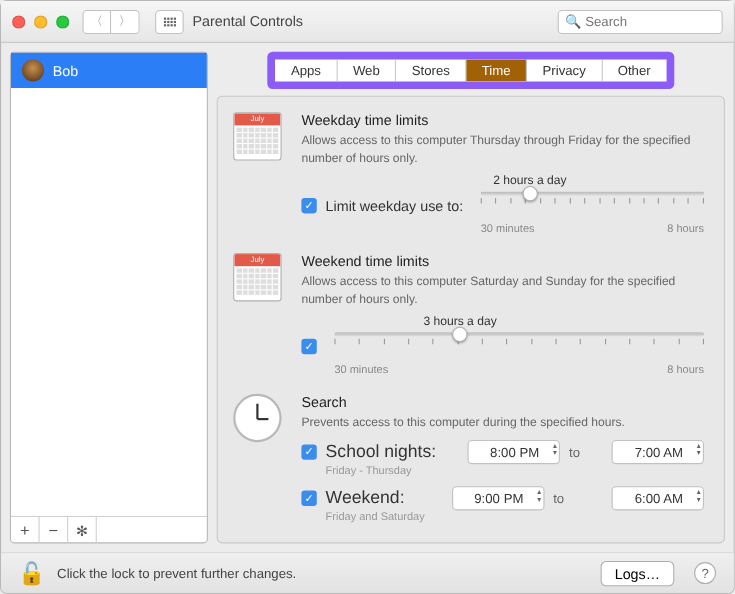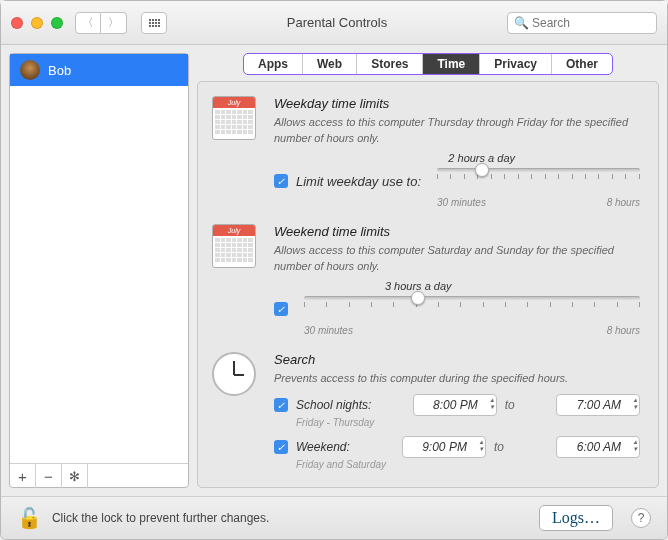--- a/index.html
+++ b/index.html
@@ -36,21 +36,21 @@
 .navbtns { display:flex; }
 .navbtn, .gridbtn {
   width:26px; height:22px; background:#fff; border:1px solid #c2c2c2;
   display:flex; align-items:center; justify-content:center; font-size:11px; color:#888;
 }
 .navbtn.left{border-radius:4px 0 0 4px;}
 .navbtn.right{border-radius:0 4px 4px 0; border-left:none;}
 .gridbtn{border-radius:4px; margin-left:6px;}
 .gridicon{display:grid;grid-template-columns:repeat(4,2px);grid-template-rows:repeat(3,2px);gap:1px;}
 .gridicon span{width:2px;height:2px;background:#666;}
-.title{flex:1;text-align:center;font-size:13px;color:#444;}
+.title{flex:1;text-align:left;font-size:13px;color:#444;}
 .searchwrap{position:relative;width:150px;}
 .search{
   width:100%; height:22px; border:1px solid #c2c2c2; border-radius:4px;
   padding:0 6px 0 24px; background:#fff; font-size:12px; color:#888;
 }
 .searchicon{position:absolute;left:7px;top:4px;color:#999;font-size:12px;}
 
 .content{flex:1;display:flex;padding:8px;gap:8px;}
 .sidebar{
   width:180px; background:#fff; border:1px solid #b8b8b8; border-radius:4px;
@@ -62,30 +62,30 @@
   padding:6px 10px; gap:8px; font-size:13px;
 }
 .avatar{width:20px;height:20px;border-radius:50%;background:radial-gradient(circle at 50% 40%, #c89050, #4a2a10);}
 .sidebarfooter{
   border-top:1px solid #d0d0d0;height:24px;display:flex;
 }
 .sbbtn{width:26px;height:24px;border-right:1px solid #d0d0d0;display:flex;align-items:center;justify-content:center;color:#555;font-size:15px;}
 
 .main{flex:1;display:flex;flex-direction:column;}
 .tabs{display:flex;justify-content:center;margin-bottom:6px;}
-.tabgroup{display:flex;border:1px solid #8b5cf6;border-radius:5px;overflow:hidden;background:#fff;font-weight:bold;}
+.tabgroup{display:flex;border:7px solid #8b5cf6;border-radius:5px;overflow:hidden;background:#fff;}
 .tab{padding:3px 14px;font-size:12px;color:#333;border-right:1px solid #c8c8c8;}
 .tab:last-child{border-right:none;}
-.tab.active{background:#404040;color:#fff;}
+.tab.active{background:#a16207;color:#fff;}
 
 .pane{
   flex:1;background:#e8e8e8;border:1px solid #c8c8c8;border-radius:5px;
   padding:14px 18px 14px 14px;overflow:auto;
 }
-.section{display:flex;gap:14px;margin-bottom:16px;font-style:italic;}
+.section{display:flex;gap:14px;margin-bottom:16px;}
 .secIcon{width:48px;flex-shrink:0;}
 .calIcon{
   width:44px;height:44px;border:1px solid #b0b0b0;border-radius:3px;background:#fff;overflow:hidden;
 }
 .calTop{height:11px;background:#e45a4a;color:#fff;font-size:7px;display:flex;align-items:center;justify-content:center;}
 .calBody{padding:2px;display:grid;grid-template-columns:repeat(7,1fr);grid-template-rows:repeat(5,1fr);gap:1px;}
 .calBody span{background:#ddd;height:4px;}
 .clockIcon{
   width:44px;height:44px;border-radius:50%;background:#fff;border:2px solid #b8b8b8;position:relative;
 }
@@ -109,41 +109,41 @@
 }
 .ticks{display:flex;justify-content:space-between;margin-top:2px;}
 .ticks span{width:1px;height:5px;background:#999;}
 .thumb{
   position:absolute;top:-6px;width:14px;height:14px;background:#fff;border:1px solid #b0b0b0;
   border-radius:50%;transform:translateX(-50%);box-shadow:0 1px 2px rgba(0,0,0,.3);
 }
 .sliderends{display:flex;justify-content:space-between;font-size:10px;color:#888;margin-top:18px;}
 
 .timerow{display:flex;align-items:center;gap:8px;margin-bottom:3px;}
-.timerow .label{font-size:12px;color:#333;}
+.timerow .label{font-size:16px;color:#333;}
 .timerow .sub{font-size:10px;color:#999;}
 .timefield{
   margin-left:auto;background:#fff;border:1px solid #c0c0c0;border-radius:4px;
   padding:3px 18px 3px 8px;font-size:12px;position:relative;width:84px;text-align:right;
 }
 .timesep{font-size:12px;color:#666;}
 .stepper{
   position:absolute;right:2px;top:1px;display:flex;flex-direction:column;font-size:7px;line-height:7px;color:#666;
 }
 
 .footer{
   height:44px;border-top:1px solid #cfcfcf;display:flex;align-items:center;
   padding:0 16px;gap:10px;background:linear-gradient(#efefef,#e2e2e2);
   border-radius:0 0 6px 6px;
 }
 .lockicon{font-size:20px;}
 .footertext{font-size:12px;color:#444;flex:1;}
 .logsbtn{
   background:#fff;border:1px solid #b0b0b0;border-radius:5px;padding:3px 12px;
-  font-size:16px;color:#0c4a6e;font-family:Liberation Serif, serif;
+  font-size:13px;color:#000000;
 }
 .helpbtn{
   width:20px;height:20px;border-radius:50%;border:1px solid #b0b0b0;background:#fff;
   display:flex;align-items:center;justify-content:center;color:#666;font-size:12px;margin-left:8px;
 }
 </style>
 </head>
 <body>
 
 <div class="window">

